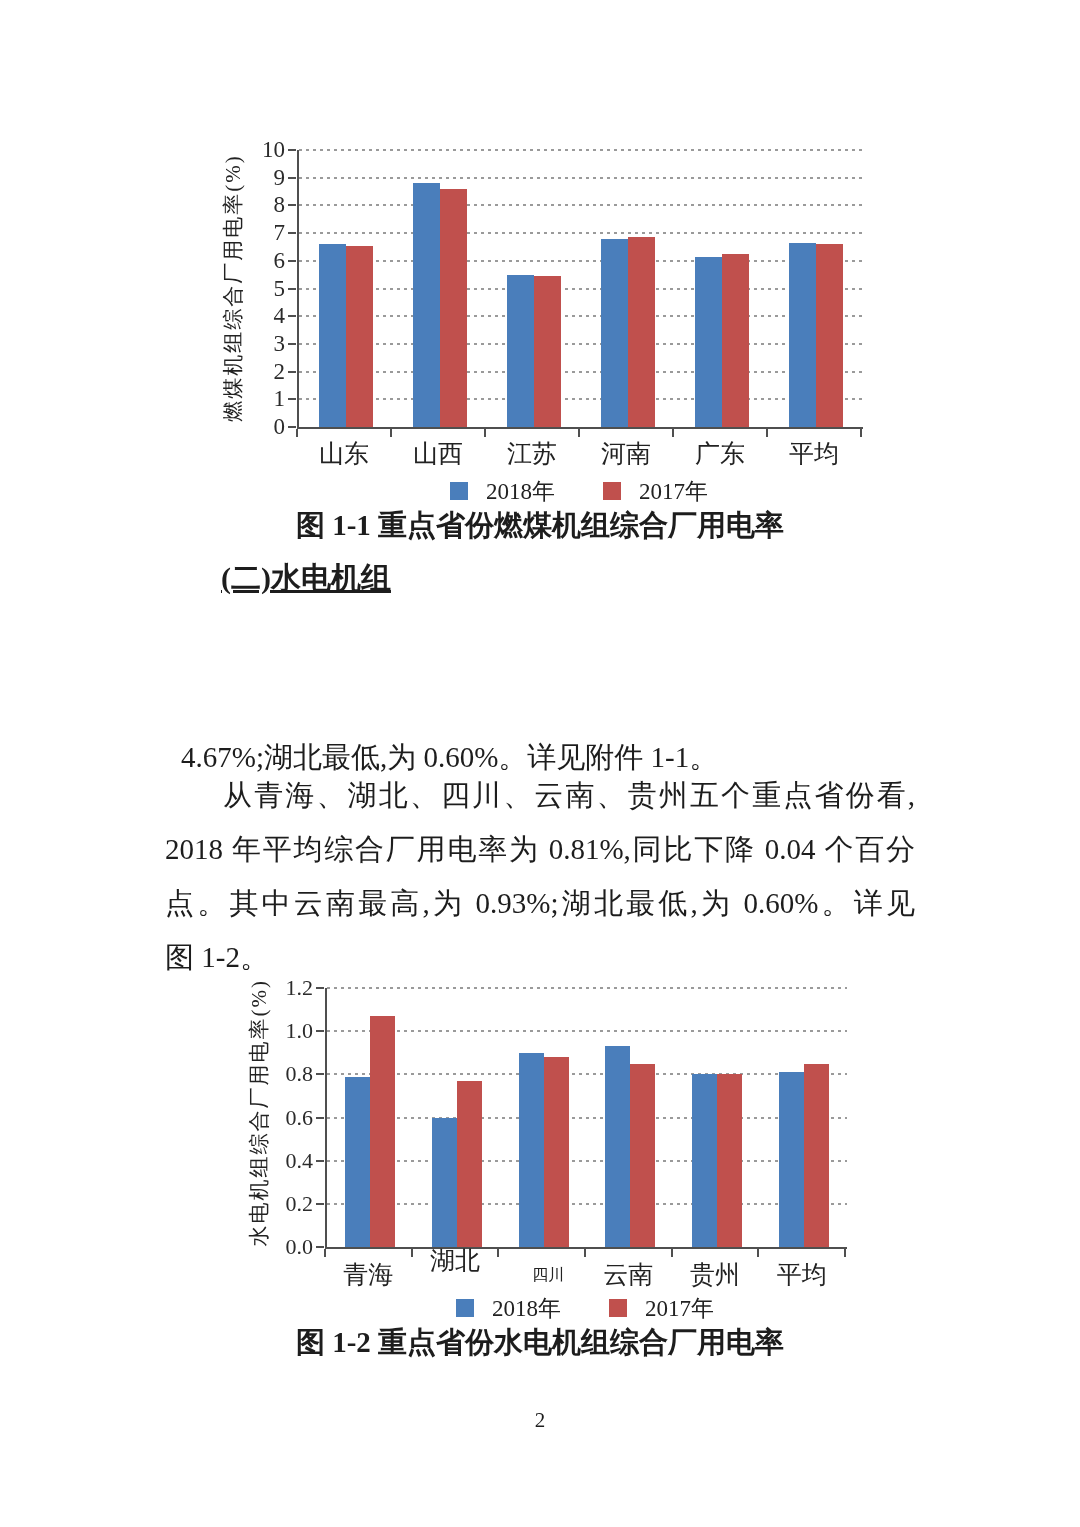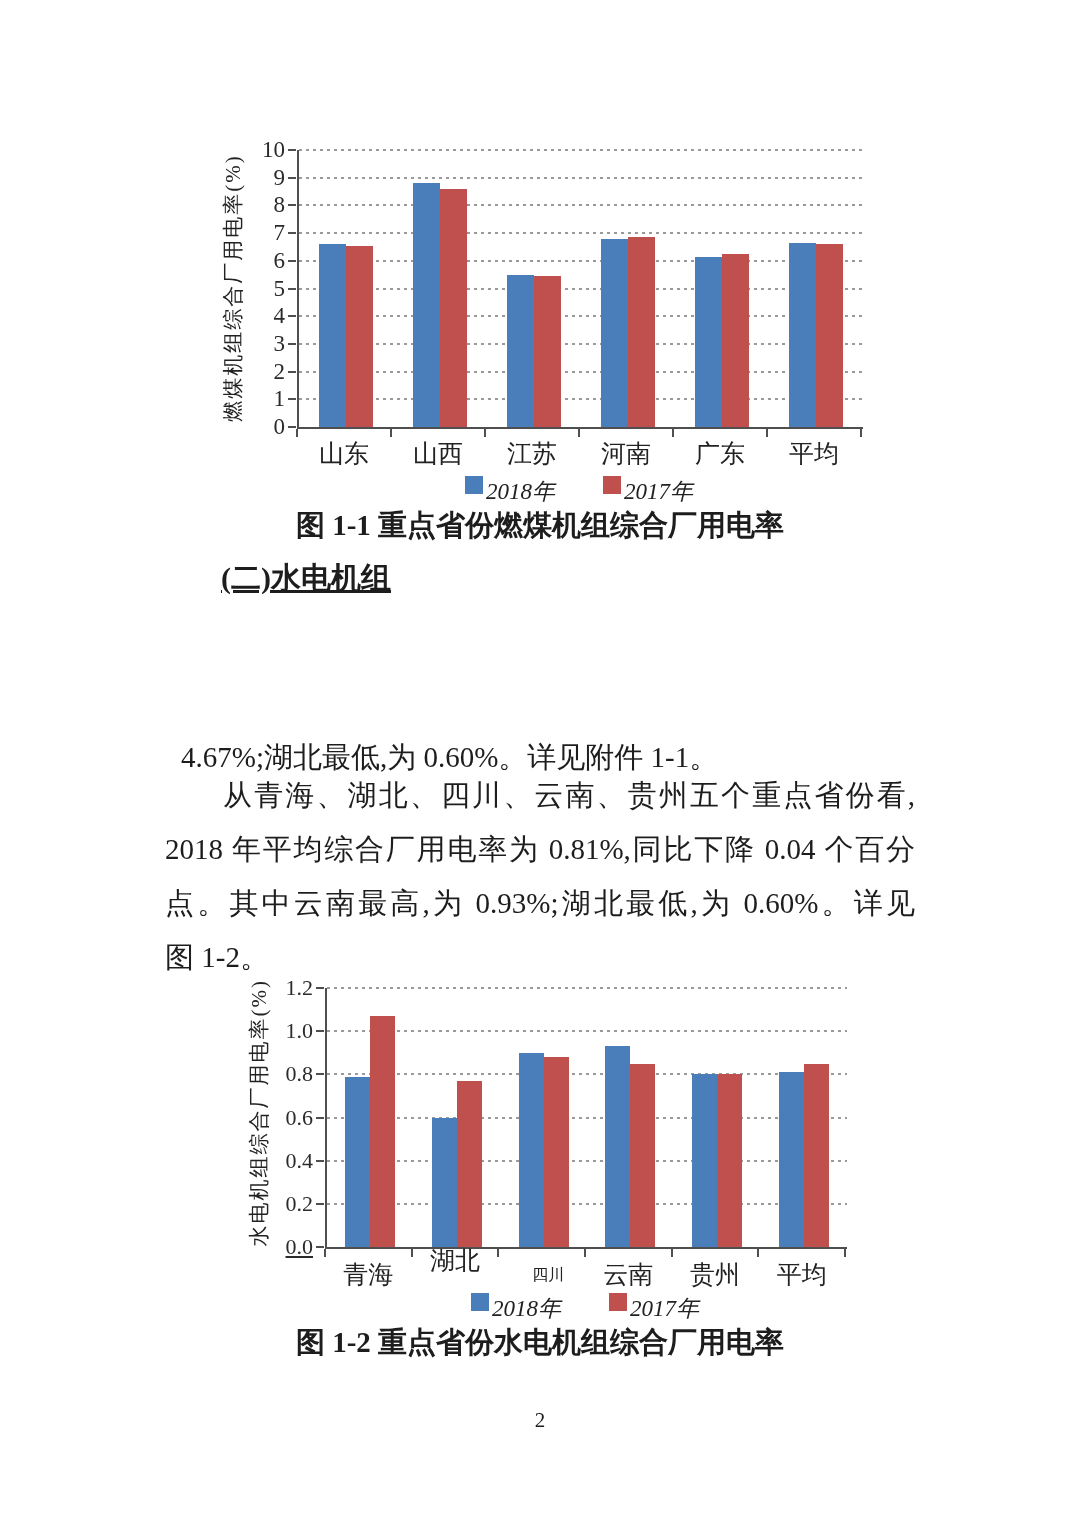--- a/index.html
+++ b/index.html
@@ -12,21 +12,21 @@
             background-image:repeating-linear-gradient(to right,#9a9a9a 0 3px,transparent 3px 7px);}
   .bar{position:absolute;bottom:0;}
   .ytick{position:absolute;text-align:right;color:#2b2b2b;line-height:26px;}
   .ymark{position:absolute;width:8px;height:2px;background:#4f4f4f;}
   .xmark{position:absolute;width:2px;height:8px;background:#4f4f4f;}
   .cat{position:absolute;text-align:center;color:#222;line-height:34px;}
   .ytitle{position:absolute;height:42px;line-height:42px;text-align:center;font-size:21px;
           letter-spacing:2px;color:#222;transform:rotate(-90deg);white-space:nowrap;}
   
   .legend{position:absolute;display:flex;justify-content:center;align-items:center;gap:48px;height:28px;}
-  .legend-entry{display:flex;gap:3px;font-style:italic;}
+  .legend-entry{display:flex;align-items:center;gap:18px;}
   .swatch{width:18px;height:18px;display:inline-block;}
   .legend-label{font-size:23px;color:#222;}
   
   .caption{position:absolute;left:165px;width:750px;text-align:center;font-size:29px;
            font-weight:bold;line-height:40px;}
   .heading{position:absolute;left:165px;width:750px;font-size:30px;font-weight:bold;
            line-height:44px;padding-left:56px;box-sizing:border-box;text-decoration:underline;}
   .pline{position:absolute;left:165px;width:750px;font-size:29px;line-height:54px;
          text-align:justify;}
   .jl{text-align-last:justify;}
@@ -137,21 +137,21 @@
         <div class="bar" style="left: 130px; width: 25px; height: 166.192px; background: rgb(192, 80, 77);"></div>
         <div class="bar" style="left: 191.667px; width: 25px; height: 194.25px; background: rgb(74, 126, 187);"></div>
         <div class="bar" style="left: 216.667px; width: 25px; height: 189.933px; background: rgb(192, 80, 77);"></div>
         <div class="bar" style="left: 278.333px; width: 25px; height: 200.725px; background: rgb(74, 126, 187);"></div>
         <div class="bar" style="left: 303.333px; width: 25px; height: 183.458px; background: rgb(192, 80, 77);"></div>
         <div class="bar" style="left: 365px; width: 25px; height: 172.667px; background: rgb(74, 126, 187);"></div>
         <div class="bar" style="left: 390px; width: 25px; height: 172.667px; background: rgb(192, 80, 77);"></div>
         <div class="bar" style="left: 451.667px; width: 25px; height: 174.825px; background: rgb(74, 126, 187);"></div>
         <div class="bar" style="left: 476.667px; width: 25px; height: 183.458px; background: rgb(192, 80, 77);"></div>
       </div>
-      <div class="ytick" style="left: 80px; top: 254px; width: 68px; font-size: 22px; text-decoration: underline;">0.0</div>
+      <div class="ytick" style="left: 80px; top: 254px; width: 68px; font-size: 22px;">0.0</div>
       <div class="ymark" style="left: 151px; top: 266px;"></div>
       <div class="ytick" style="left: 80px; top: 210.833px; width: 68px; font-size: 22px;">0.2</div>
       <div class="ymark" style="left: 151px; top: 222.833px;"></div>
       <div class="ytick" style="left: 80px; top: 167.667px; width: 68px; font-size: 22px;">0.4</div>
       <div class="ymark" style="left: 151px; top: 179.667px;"></div>
       <div class="ytick" style="left: 80px; top: 124.5px; width: 68px; font-size: 22px;">0.6</div>
       <div class="ymark" style="left: 151px; top: 136.5px;"></div>
       <div class="ytick" style="left: 80px; top: 81.3333px; width: 68px; font-size: 22px;">0.8</div>
       <div class="ymark" style="left: 151px; top: 93.3333px;"></div>
       <div class="ytick" style="left: 80px; top: 38.1667px; width: 68px; font-size: 22px;">1.0</div>

